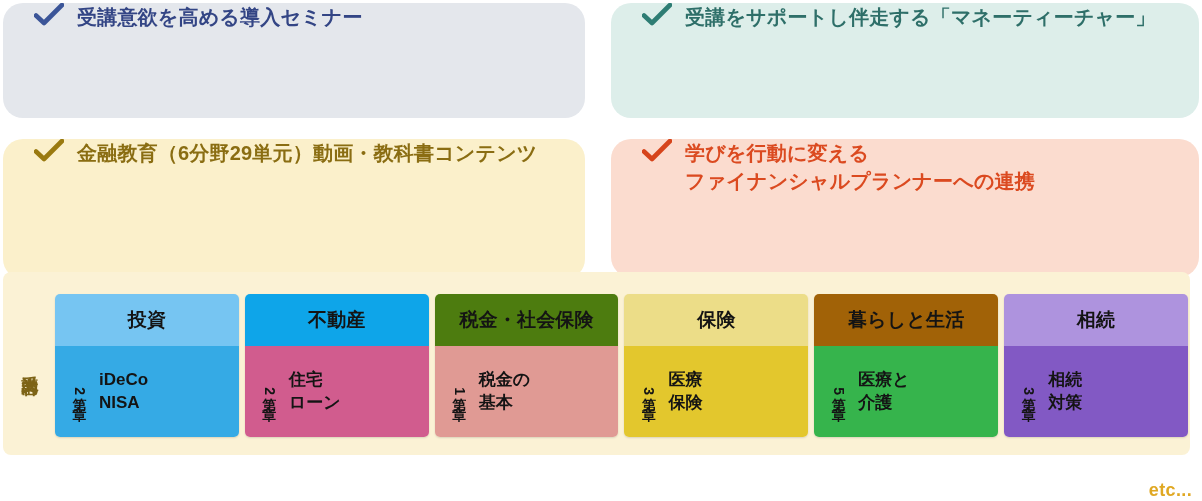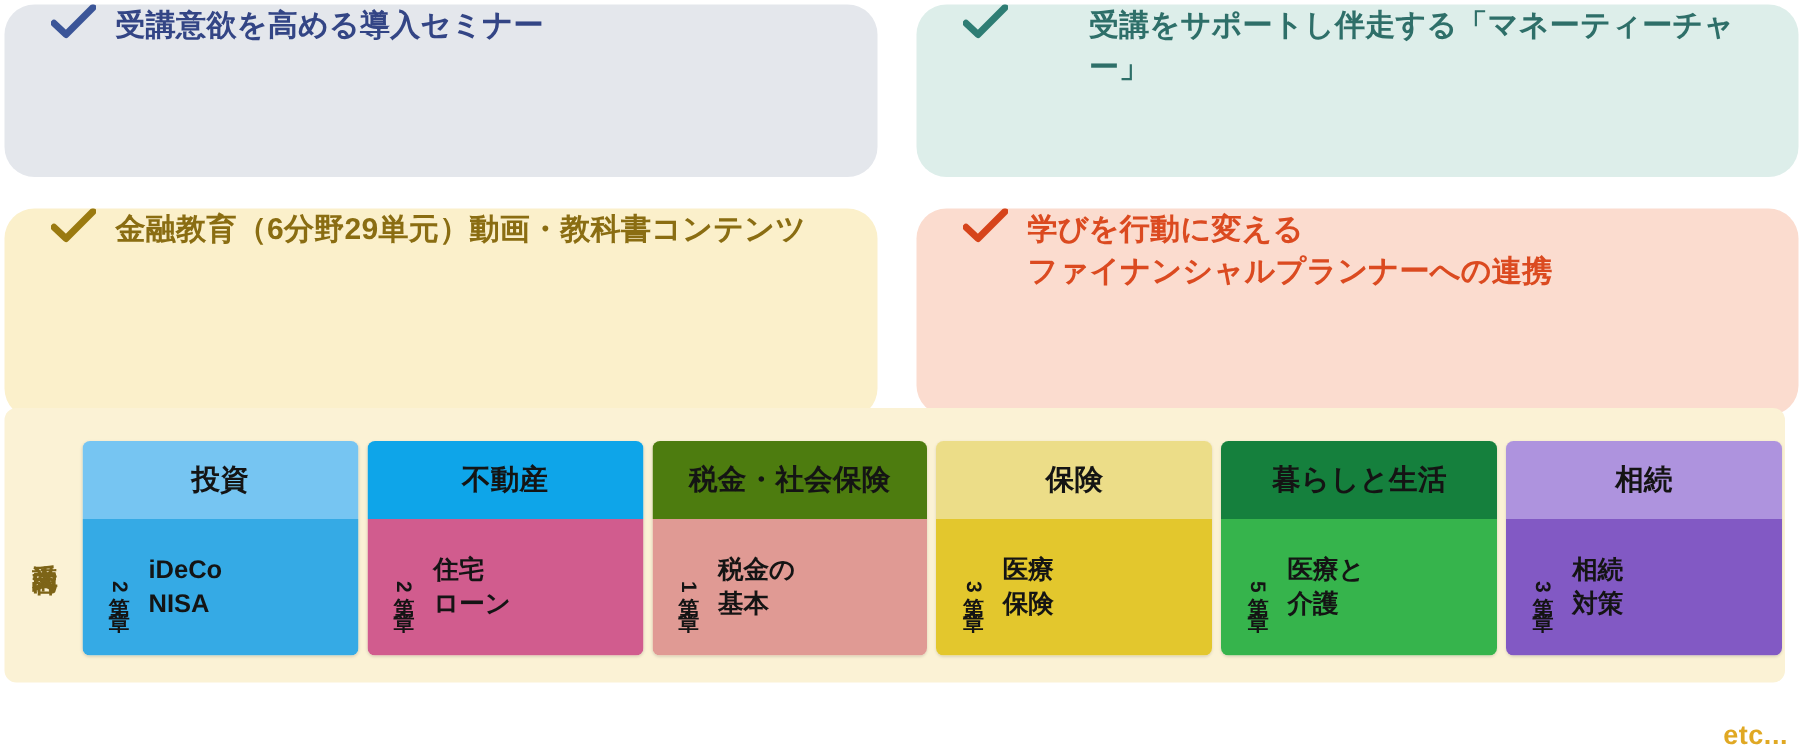--- a/index.html
+++ b/index.html
@@ -45,21 +45,21 @@
     font-weight: 700;
     line-height: 1.42;
     letter-spacing: 0.01em;
     white-space: pre-line;
     padding-right: 16px;
   }
 
   #card-seminar   { left: 3px;   top: 3px;   width: 582px; height: 115px; background: #e4e7ec; }
   #card-seminar   .card-text { color: #334585; }
 
-  #card-teacher   { left: 611px; top: 3px;   width: 588px; height: 115px; background: #ddeeea; gap: 41px; }
+  #card-teacher   { left: 611px; top: 3px;   width: 588px; height: 115px; background: #ddeeea; }
   #card-teacher   .card-text { color: #2e6f69; }
 
   #card-contents  { left: 3px;   top: 139px; width: 582px; height: 140px; background: #fbf0cb; }
   #card-contents  .card-text { color: #8a6d12; }
 
   #card-fp        { left: 611px; top: 139px; width: 588px; height: 138px; background: #fbdccf; }
   #card-fp        .card-text { color: #db4a20; }
 
   
   #contents-pointer {
@@ -244,21 +244,21 @@
       <div class="subject">
         <div class="subject-head" style="background:#ecdd88">保険</div>
         <div class="subject-body" style="background:#e3c72d">
           <span class="chapter">第3章</span>
           <span class="topic">医療
 保険</span>
         </div>
       </div>
 
       <div class="subject">
-        <div class="subject-head" style="background:#15803d">暮らしと生活</div>
+        <div class="subject-head" style="background:#a16207">暮らしと生活</div>
         <div class="subject-body" style="background:#36b44c">
           <span class="chapter">第5章</span>
           <span class="topic">医療と
 介護</span>
         </div>
       </div>
 
       <div class="subject">
         <div class="subject-head" style="background:#ae93de">相続</div>
         <div class="subject-body" style="background:#8259c4">

